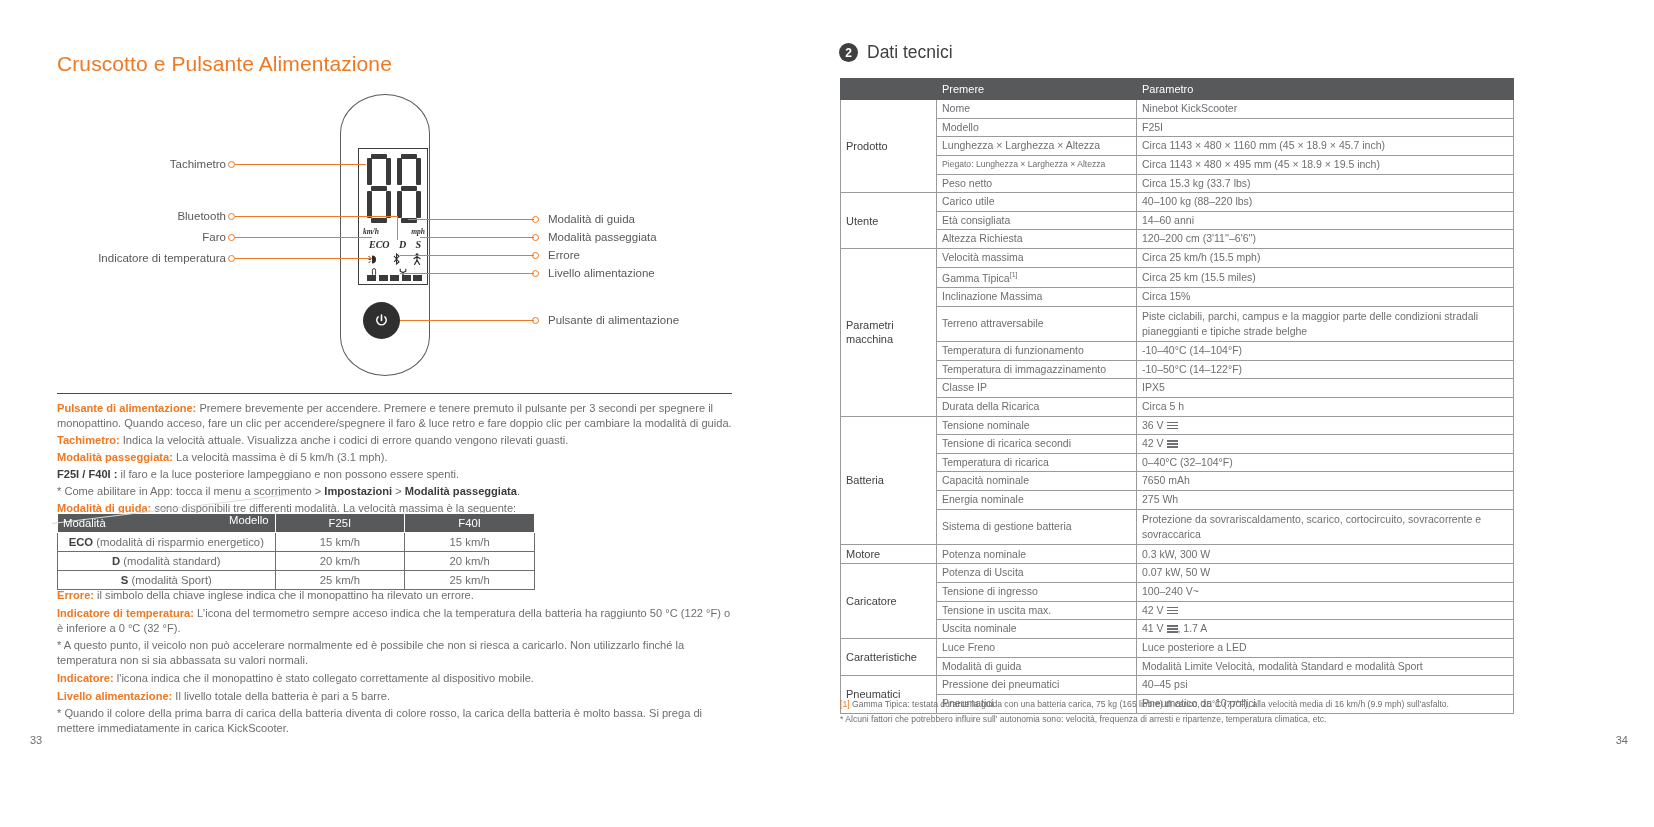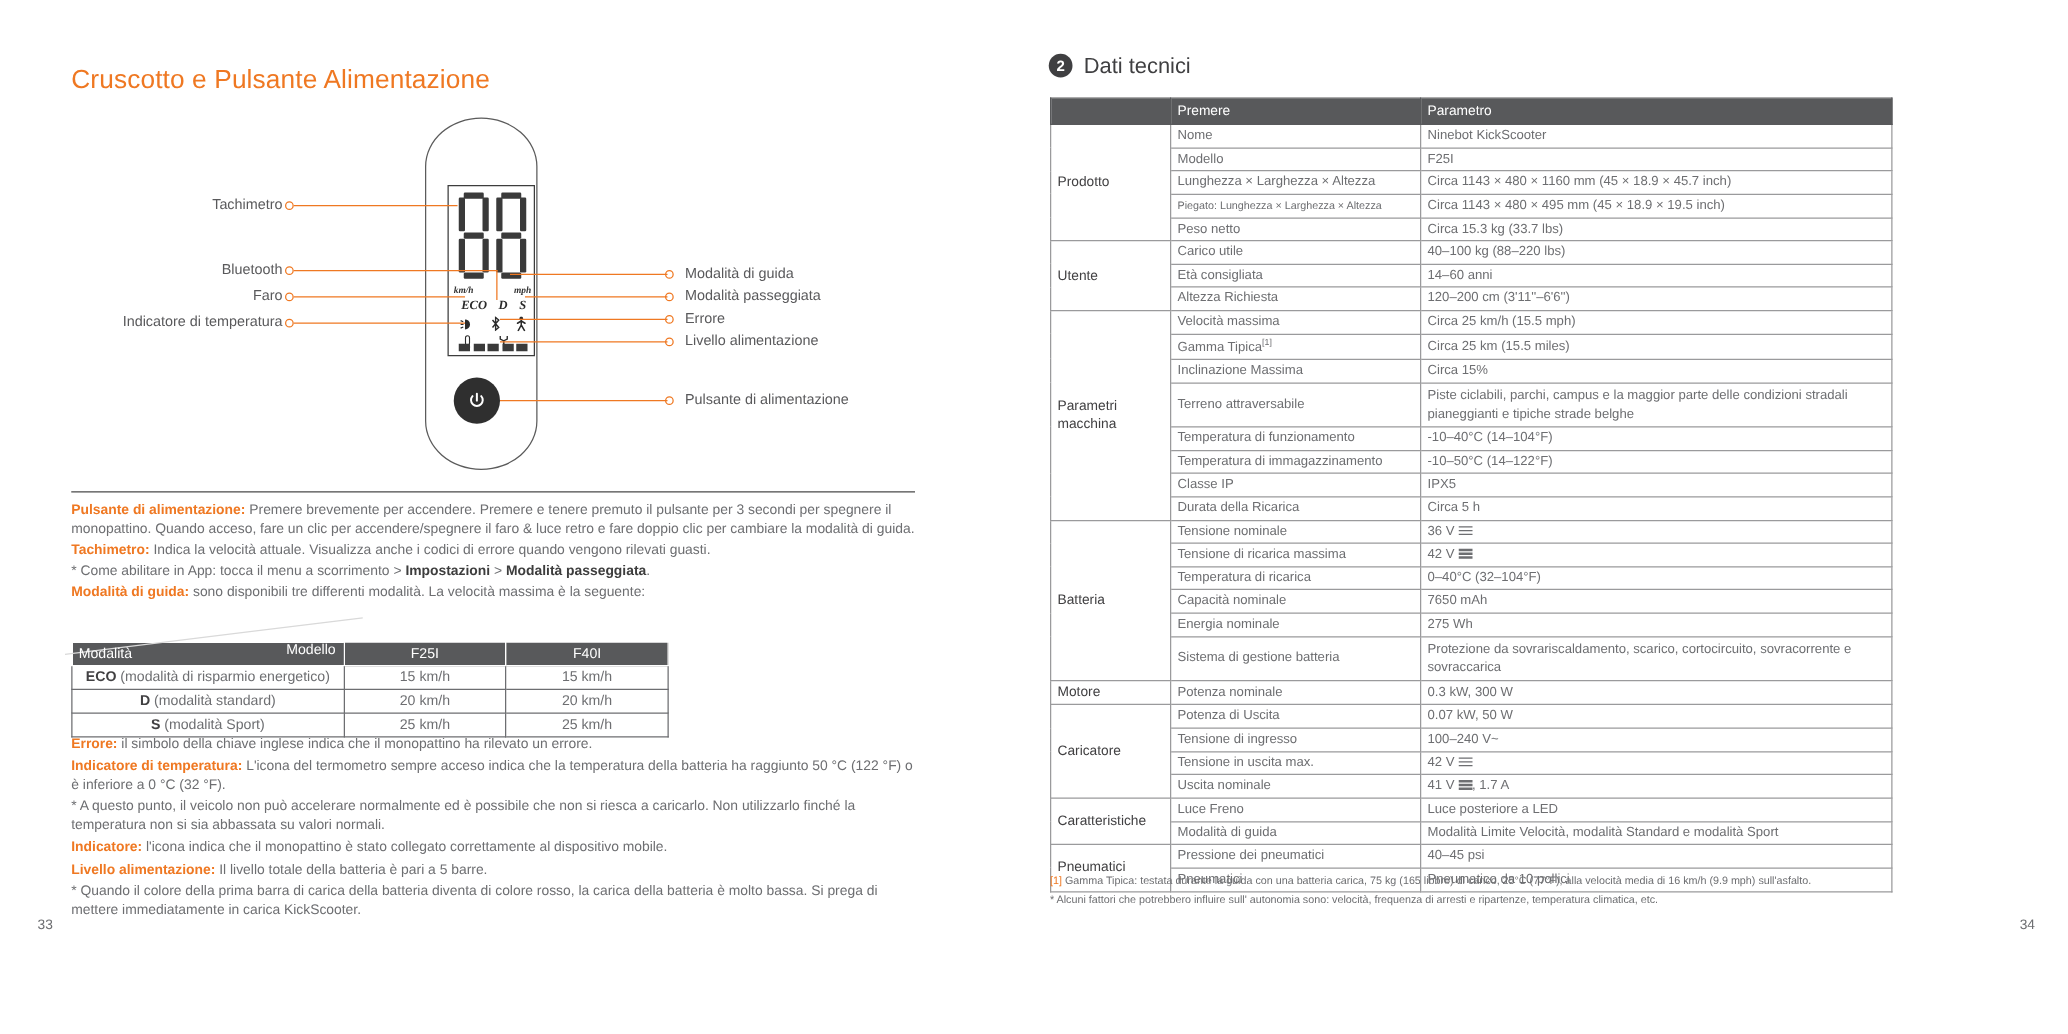--- a/index.html
+++ b/index.html
@@ -383,20 +383,22 @@
       <div class="dot" style="left:532px; top:229px;"></div>
       <div class="lead" style="left:400px; top:232px; width:134px;"></div>
       <div class="callout-label" style="left:548px; top:226px;">Pulsante di alimentazione</div>
     </div>
 
     <div class="hr-rule"></div>
 
     <div class="body-text">
       <p><span class="kw">Pulsante di alimentazione:</span><span> Premere brevemente per accendere. Premere e tenere premuto il pulsante per 3 secondi per spegnere il monopattino. Quando acceso, fare un clic per accendere/spegnere il faro &amp; luce retro e fare doppio clic per cambiare la modalità di guida.</span></p>
       <p><span class="kw">Tachimetro:</span><span> Indica la velocità attuale. Visualizza anche i codici di errore quando vengono rilevati guasti.</span></p>
+      <p><span class="kw">Modalità passeggiata:</span><span> La velocità massima è di 5 km/h (3.1 mph).</span></p>
+      <p><span class="bk">F25I / F40I :</span><span> il faro e la luce posteriore lampeggiano e non possono essere spenti.</span></p>
       <p><span>* Come abilitare in App: tocca il menu a scorrimento &gt; </span><span class="bk">Impostazioni</span><span> &gt; </span><span class="bk">Modalità passeggiata</span><span>.</span></p>
       <p><span class="kw">Modalità di guida:</span><span> sono disponibili tre differenti modalità. La velocità massima è la seguente:</span></p>
     </div>
 
     <table class="modes-table">
       <thead>
         <tr>
           <th class="diag-cell">
             <span class="diag-line"></span>
             <span class="m1">Modalità</span>
@@ -519,21 +521,21 @@
           <tr>
             <td class="item">Durata della Ricarica</td>
             <td class="val">Circa 5 h</td>
           </tr>
           <tr>
             <td class="grp" rowspan="6">Batteria</td>
             <td class="item">Tensione nominale</td>
             <td class="val">36 V <span class="dcsym"><i></i><i></i><i></i></span></td>
           </tr>
           <tr>
-            <td class="item">Tensione di ricarica massima</td>
+            <td class="item">Tensione di ricarica secondi</td>
             <td class="val">42 V <span class="dcsym"><i></i><i></i><i></i></span></td>
           </tr>
           <tr>
             <td class="item">Temperatura di ricarica</td>
             <td class="val">0–40°C (32–104°F)</td>
           </tr>
           <tr>
             <td class="item">Capacità nominale</td>
             <td class="val">7650 mAh</td>
           </tr>

